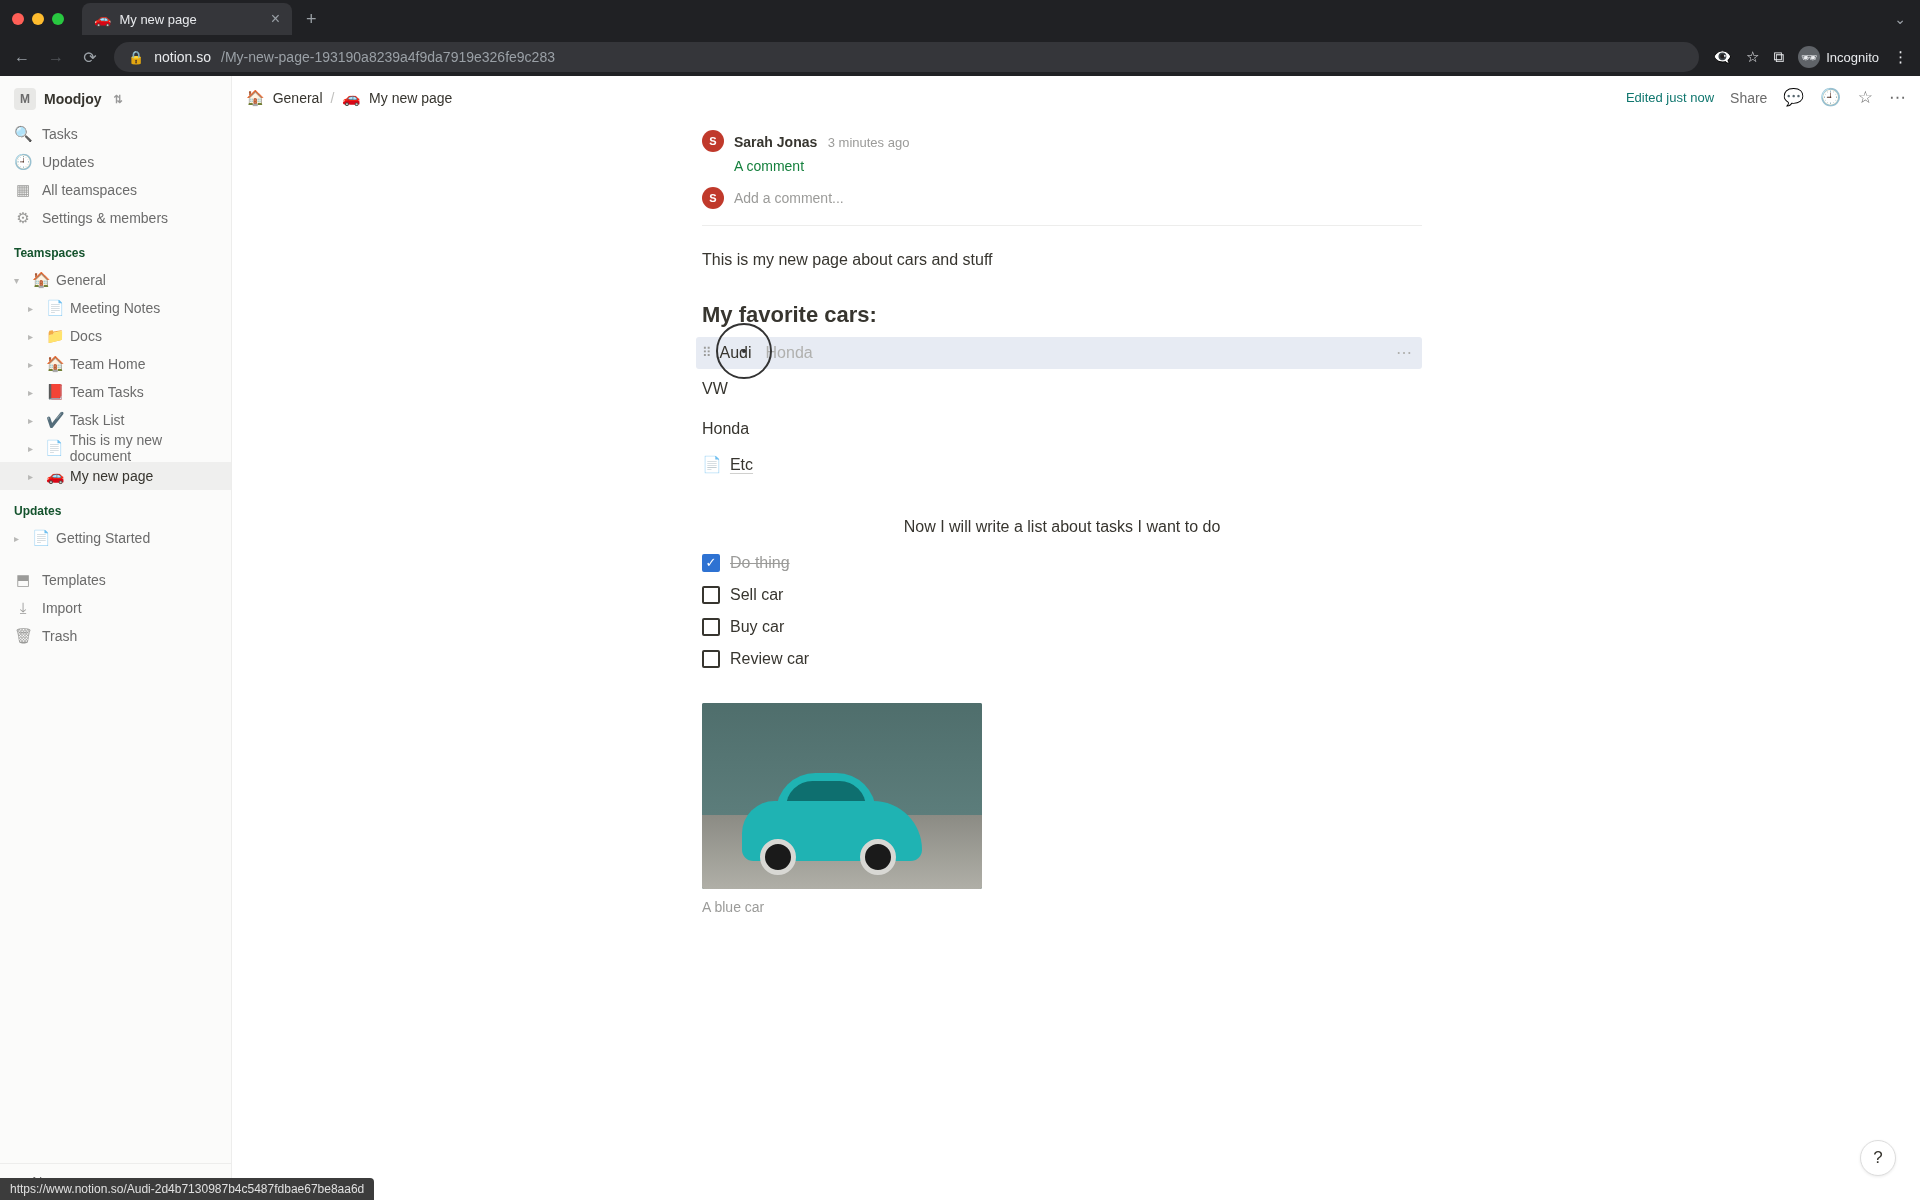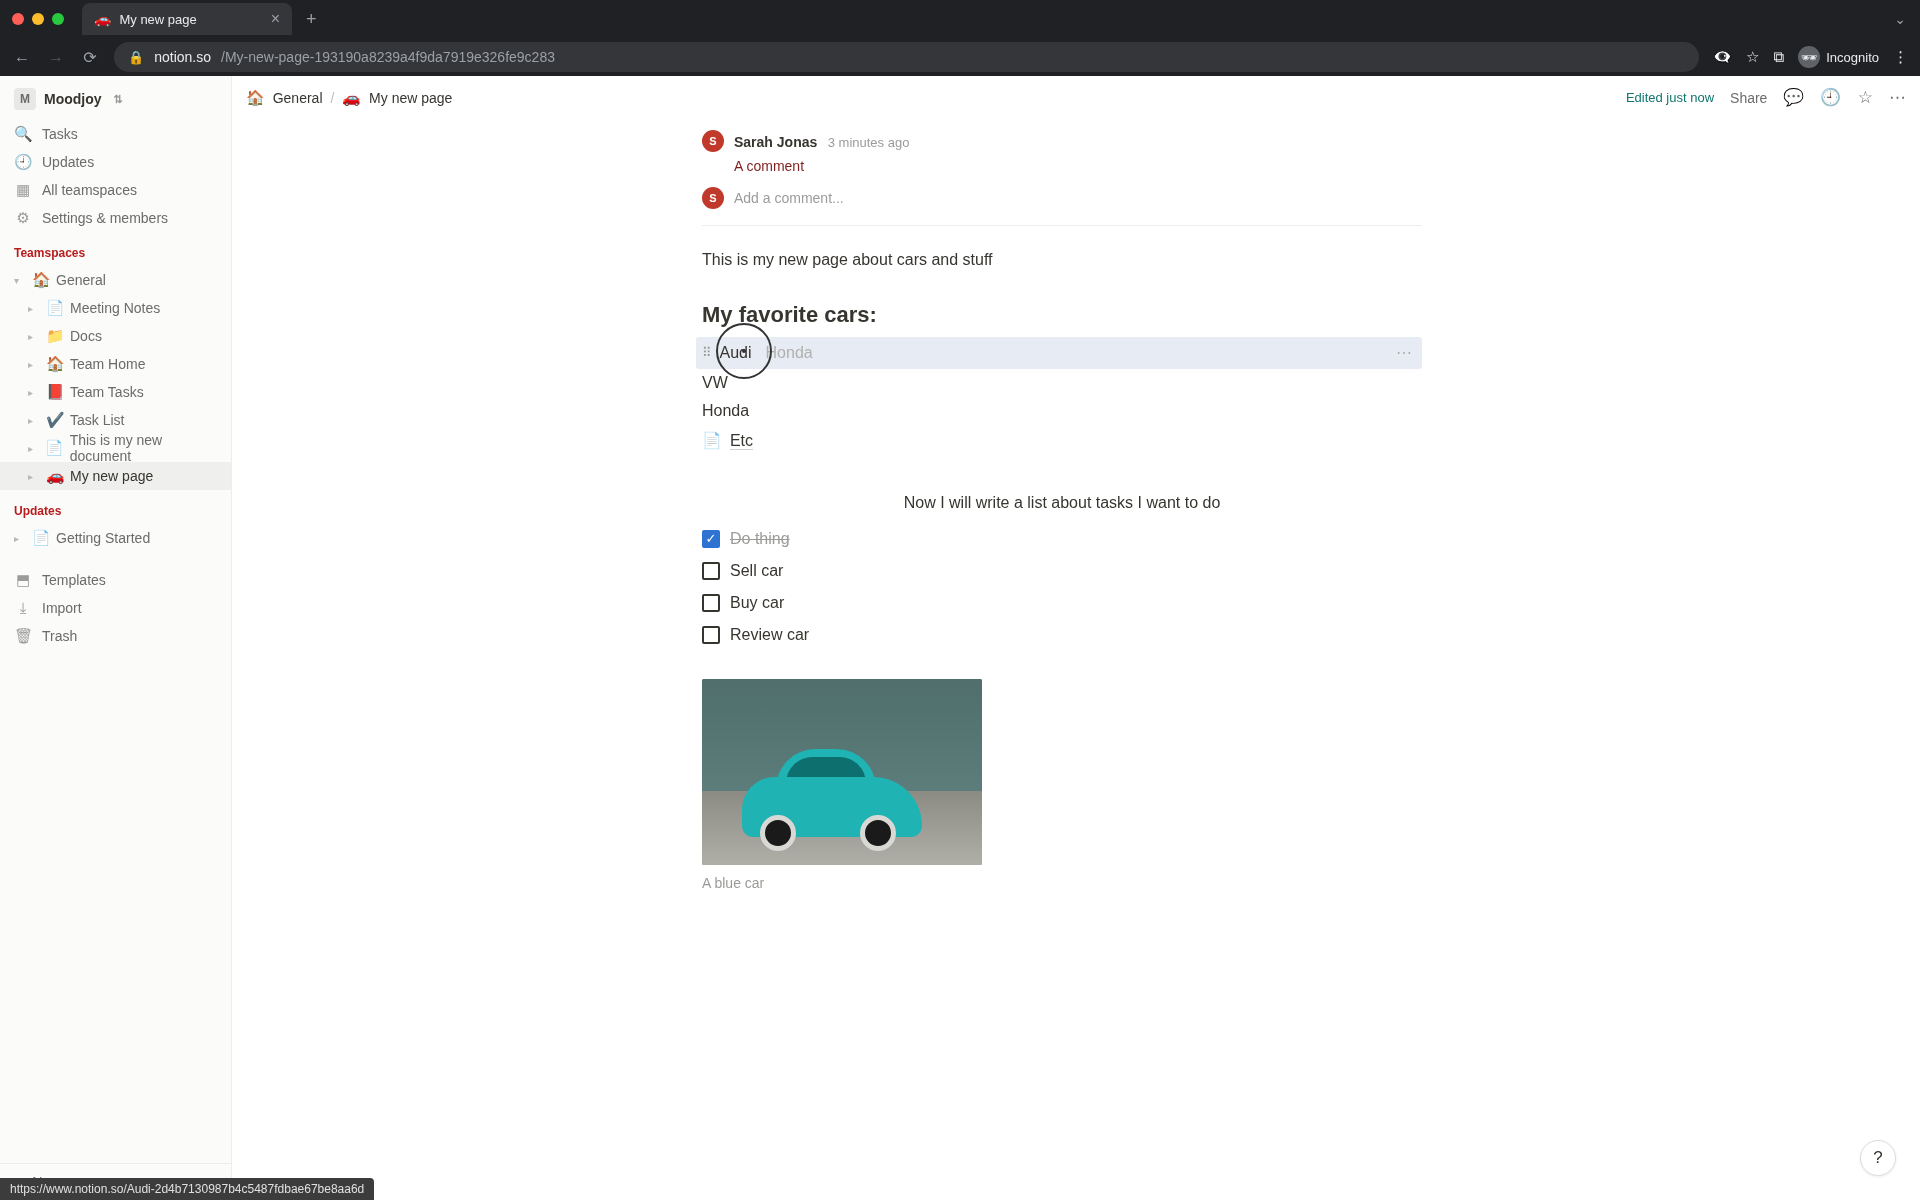--- a/index.html
+++ b/index.html
@@ -64,21 +64,21 @@
     width: 232px; background: #fbfbfa; border-right: 1px solid #ededec;
     display: flex; flex-direction: column; font-size: 14px;
     color: #6b6b6b;
   }
   .ws-header { display: flex; align-items: center; gap: 8px; padding: 12px 14px 10px; color: #37352f; font-weight: 600; }
   .ws-icon { width: 22px; height: 22px; border-radius: 4px; background: #e8e8e6; display:flex;align-items:center;justify-content:center;font-size:12px;font-weight:600;color:#6b6b6b;}
   .ws-chev { font-size: 11px; color: #999; margin-left: 4px; }
 
   .side-item { display: flex; align-items: center; gap: 10px; padding: 4px 14px; height: 28px; color: #6b6b6b; cursor: pointer; }
   .side-item .icon { width: 18px; text-align: center; color: #9b9b99; font-size: 15px; }
-  .side-section-label { font-size: 12px; font-weight: 600; color: #b91c1c; padding: 14px 14px 6px; }
+  .side-section-label { font-size: 12px; font-weight: 600; color: #14532d; padding: 14px 14px 6px; }
 
   .tree-item { display: flex; align-items: center; gap: 6px; padding: 3px 8px 3px 14px; height: 28px; color: #6b6b6b; cursor: pointer; }
   .tree-item .arrow { width: 12px; color: #b8b8b6; font-size: 10px; }
   .tree-item .emoji { width: 18px; font-size: 15px; text-align: center; }
   .tree-item.active { background: #efefee; color: #37352f; font-weight: 500; }
   .tree-item.indent { padding-left: 28px; }
 
   .sidebar-bottom { margin-top: 14px; }
   .new-page { margin-top: auto; border-top: 1px solid #ededec; padding: 10px 14px; display:flex;align-items:center;gap:10px;color:#6b6b6b;}
 
@@ -93,28 +93,28 @@
   .icon-btn { color:#6b6b6b; font-size:17px; }
 
   .content { flex:1; overflow:auto; padding: 8px 0 40px; }
   .doc { max-width: 720px; margin: 0 0 0 470px; font-size: 16px; color:#37352f; line-height:1.5; }
 
   .comment-thread { margin-bottom: 6px; }
   .comment { display:flex; gap:10px; align-items:flex-start; padding: 2px 0; }
   .avatar { width:22px; height:22px; border-radius:50%; background:#c0392b; display:flex;align-items:center;justify-content:center;color:#fff;font-size:11px;font-weight:600;}
   .comment-body .name { font-weight:600; font-size:14px; }
   .comment-body .ts { color:#9b9b99; font-size:13px; margin-left:6px;}
-  .comment-body .text { font-size:14px; color:#7f1d1d; margin-top:2px;}
+  .comment-body .text { font-size:14px; color:#15803d; margin-top:2px;}
   .add-comment { display:flex; gap:10px; align-items:center; padding: 8px 0 16px; color:#9b9b99; font-size:14px; }
   .divider { border-bottom: 1px solid #ededec; margin-bottom: 22px; }
 
   .para { margin: 8px 0; }
   h2.heading { font-size: 22px; font-weight: 700; margin: 26px 0 6px; }
 
-  .block { padding: 2px 0; }
+  .block { padding: 8px 0; }
   .block.highlight { background: #e7ebf3; border-radius: 3px; padding: 4px 6px; margin-left:-6px; display:flex; align-items:center; gap:8px; position: relative;}
   .block.highlight .handle { color:#9b9b99; font-size:13px; }
   .block.highlight .ghost { color:#b0b0ae; margin-left:6px; }
   .block.highlight .dots { position:absolute; right:8px; color:#b0b0ae; letter-spacing:2px; }
 
   .page-link { display:flex; align-items:center; gap:8px; padding:4px 0; color:#37352f; }
   .page-link .pgicon { color:#9b9b99; }
   .page-link .txt { text-decoration: underline; text-decoration-color: #d0d0ce; text-underline-offset: 3px;}
 
   .todo { display:flex; align-items:center; gap:10px; padding:4px 0; font-size:16px;}

